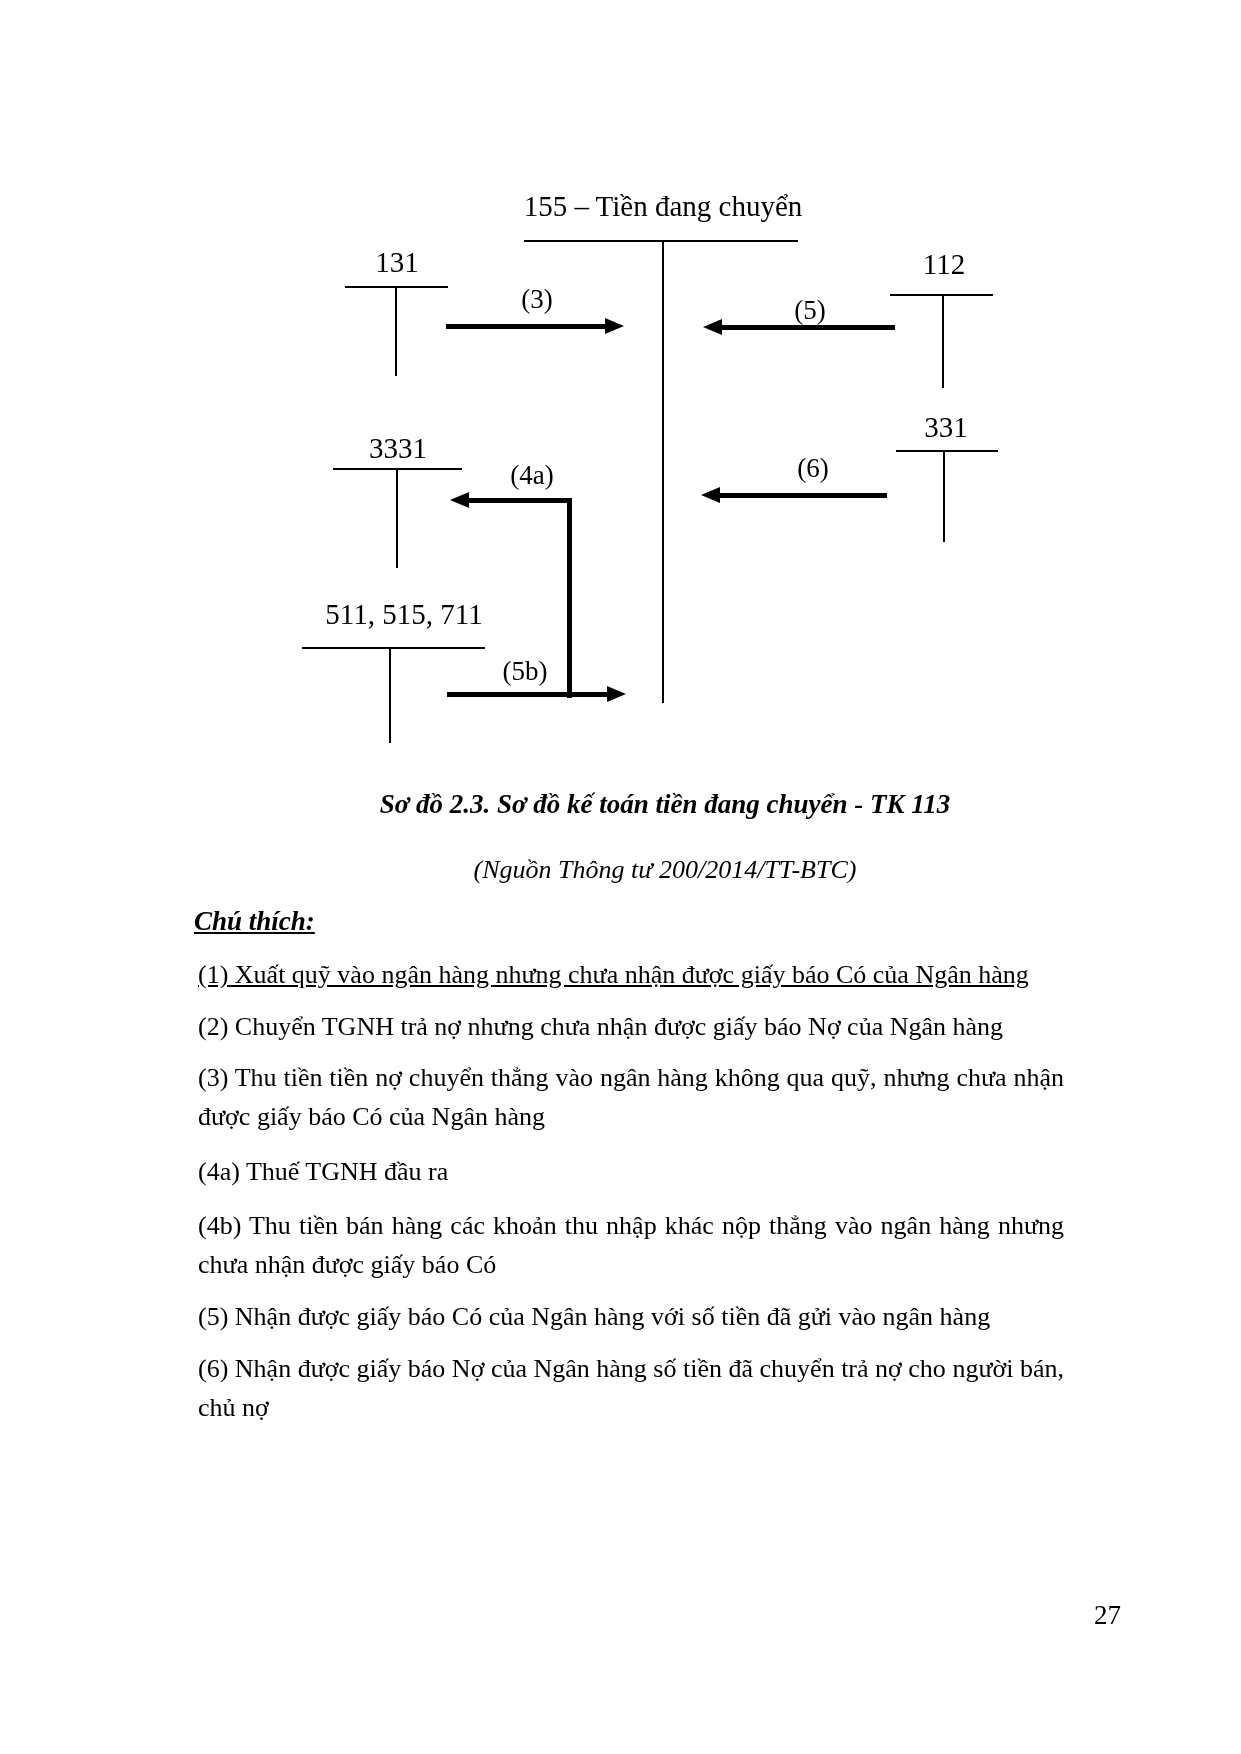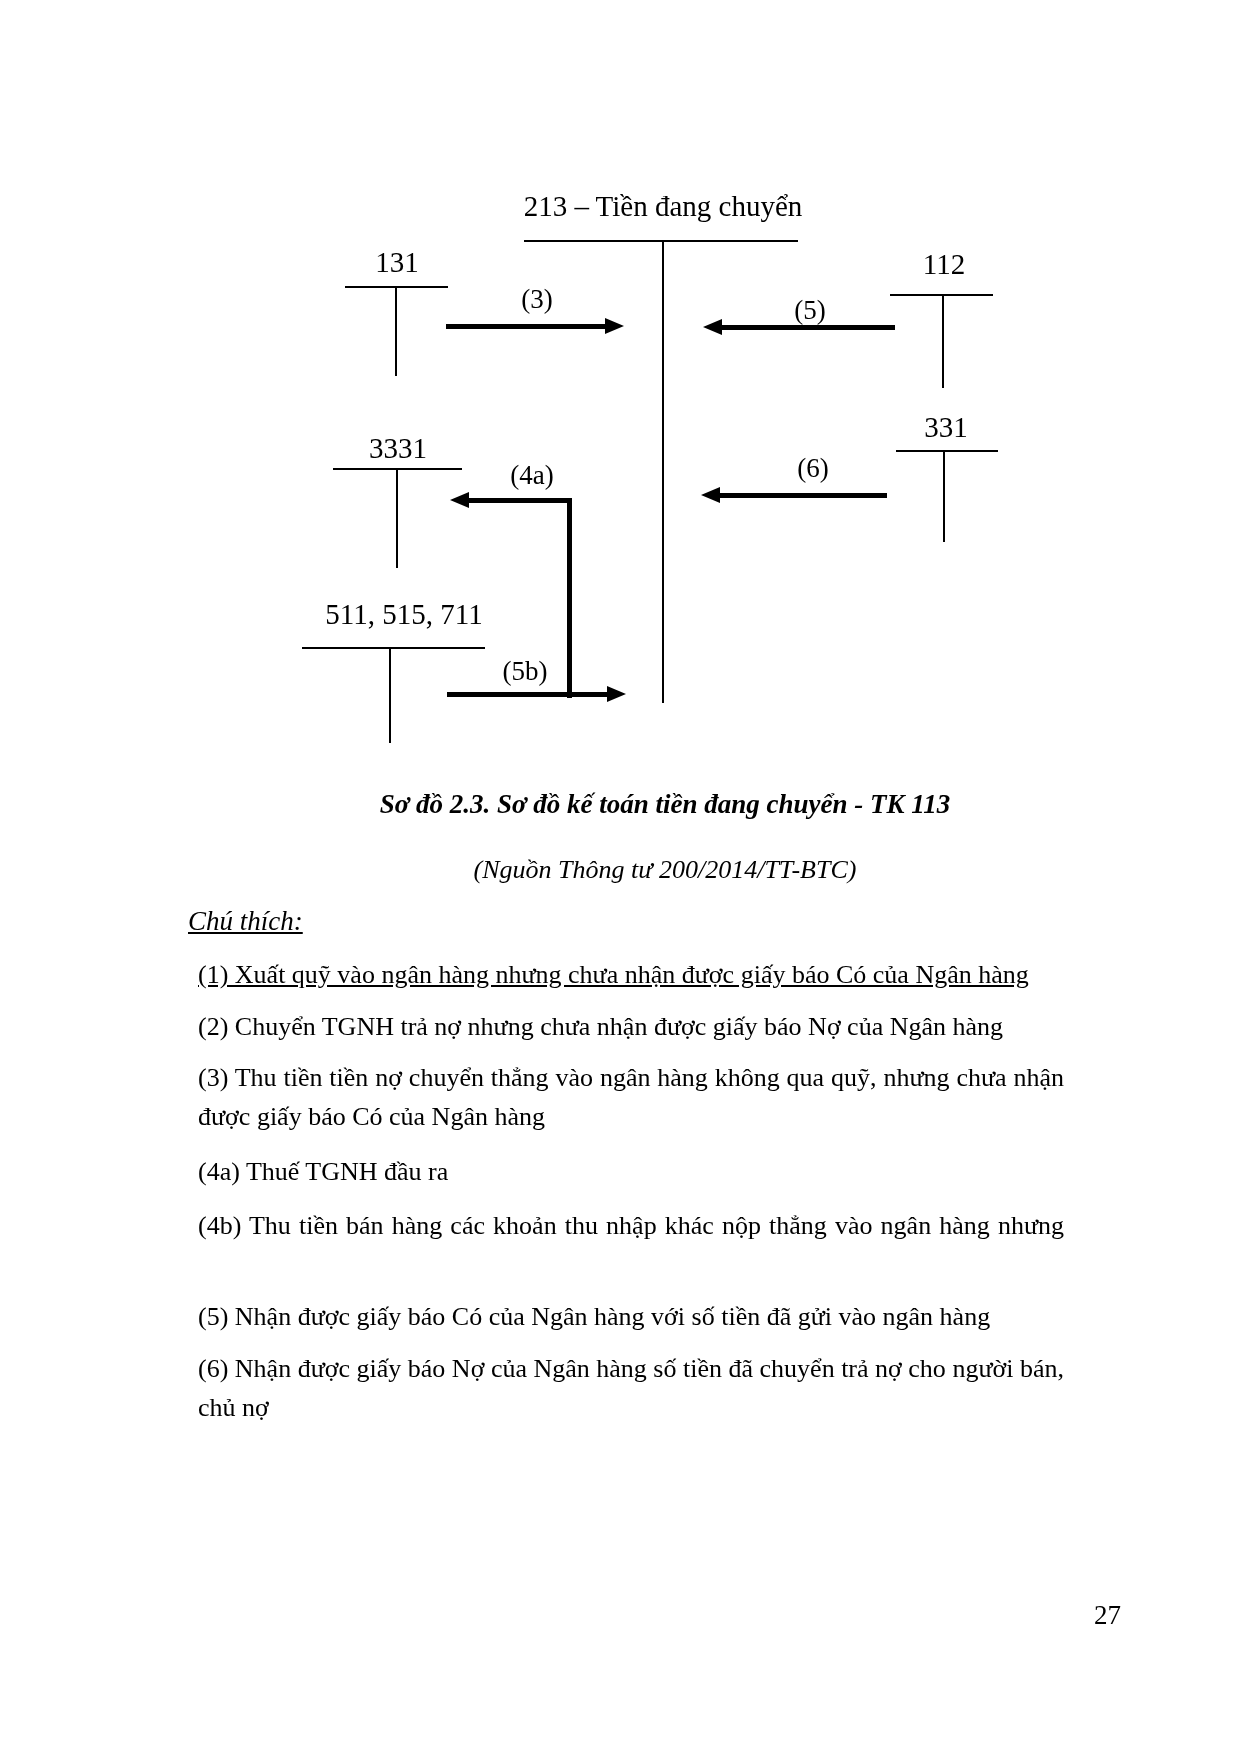--- a/index.html
+++ b/index.html
@@ -19,33 +19,33 @@
     border-right:19px solid #000;border-top:8px solid transparent;border-bottom:8px solid transparent;}
   .acc-label{position:absolute;transform:translateX(-50%);font-size:29px;white-space:nowrap;}
   .flow-label{position:absolute;transform:translateX(-50%);font-size:27px;white-space:nowrap;}
   .dg-title{position:absolute;left:363px;top:190px;width:600px;text-align:center;
     font-size:29px;white-space:nowrap;}
   
   .cap{position:absolute;left:85px;width:1160px;text-align:center;white-space:nowrap;}
   .cap1{top:789px;font-size:27px;font-weight:bold;font-style:italic;}
   .cap2{top:855px;font-size:26px;font-style:italic;}
   
-  .notes-heading{position:absolute;left:188px;top:906px;font-size:27px;font-weight:normal;
+  .notes-heading{position:absolute;left:194px;top:906px;font-size:27px;font-weight:bold;
     font-style:italic;text-decoration:underline;}
   .note{position:absolute;left:198px;width:866px;font-size:26px;line-height:39px;}
   .nl{display:block;}
   .jl{text-align:justify;text-align-last:justify;}
   .page-number{position:absolute;left:1094px;top:1600px;font-size:27px;}
 </style>
 </head>
 <body>
 
 <div class="page">
 
-  <div class="dg-title">213 – Tiền đang chuyển</div>
+  <div class="dg-title">155 – Tiền đang chuyển</div>
   <div class="hline" style="left:524px;top:240px;width:274px;"></div>
   <div class="vline" style="left:662px;top:240px;height:463px;"></div>
 
   <div class="acc-label" style="left:397px;top:246px;">131</div>
   <div class="hline" style="left:345px;top:286px;width:103px;"></div>
   <div class="vline" style="left:395px;top:286px;height:90px;"></div>
 
   <div class="acc-label" style="left:944px;top:248px;">112</div>
   <div class="hline" style="left:890px;top:294px;width:103px;"></div>
   <div class="vline" style="left:942px;top:294px;height:94px;"></div>
@@ -100,20 +100,21 @@
     <span class="nl jl">(3) Thu tiền tiền nợ chuyển thẳng vào ngân hàng không qua quỹ, nhưng chưa nhận</span>
     <span class="nl">được giấy báo Có của Ngân hàng</span>
   </div>
 
   <div class="note" style="top:1152px;">
     <span class="nl">(4a) Thuế TGNH đầu ra</span>
   </div>
 
   <div class="note" style="top:1206px;">
     <span class="nl jl">(4b) Thu tiền bán hàng các khoản thu nhập khác nộp thẳng vào ngân hàng nhưng</span>
+    <span class="nl">chưa nhận được giấy báo Có</span>
   </div>
 
   <div class="note" style="top:1297px;font-family:Liberation Serif, serif;">
     <span class="nl">(5) Nhận được giấy báo Có của Ngân hàng với số tiền đã gửi vào ngân hàng</span>
   </div>
 
   <div class="note" style="top:1349px;">
     <span class="nl jl">(6) Nhận được giấy báo Nợ của Ngân hàng số tiền đã chuyển trả nợ cho người bán,</span>
     <span class="nl">chủ nợ</span>
   </div>

